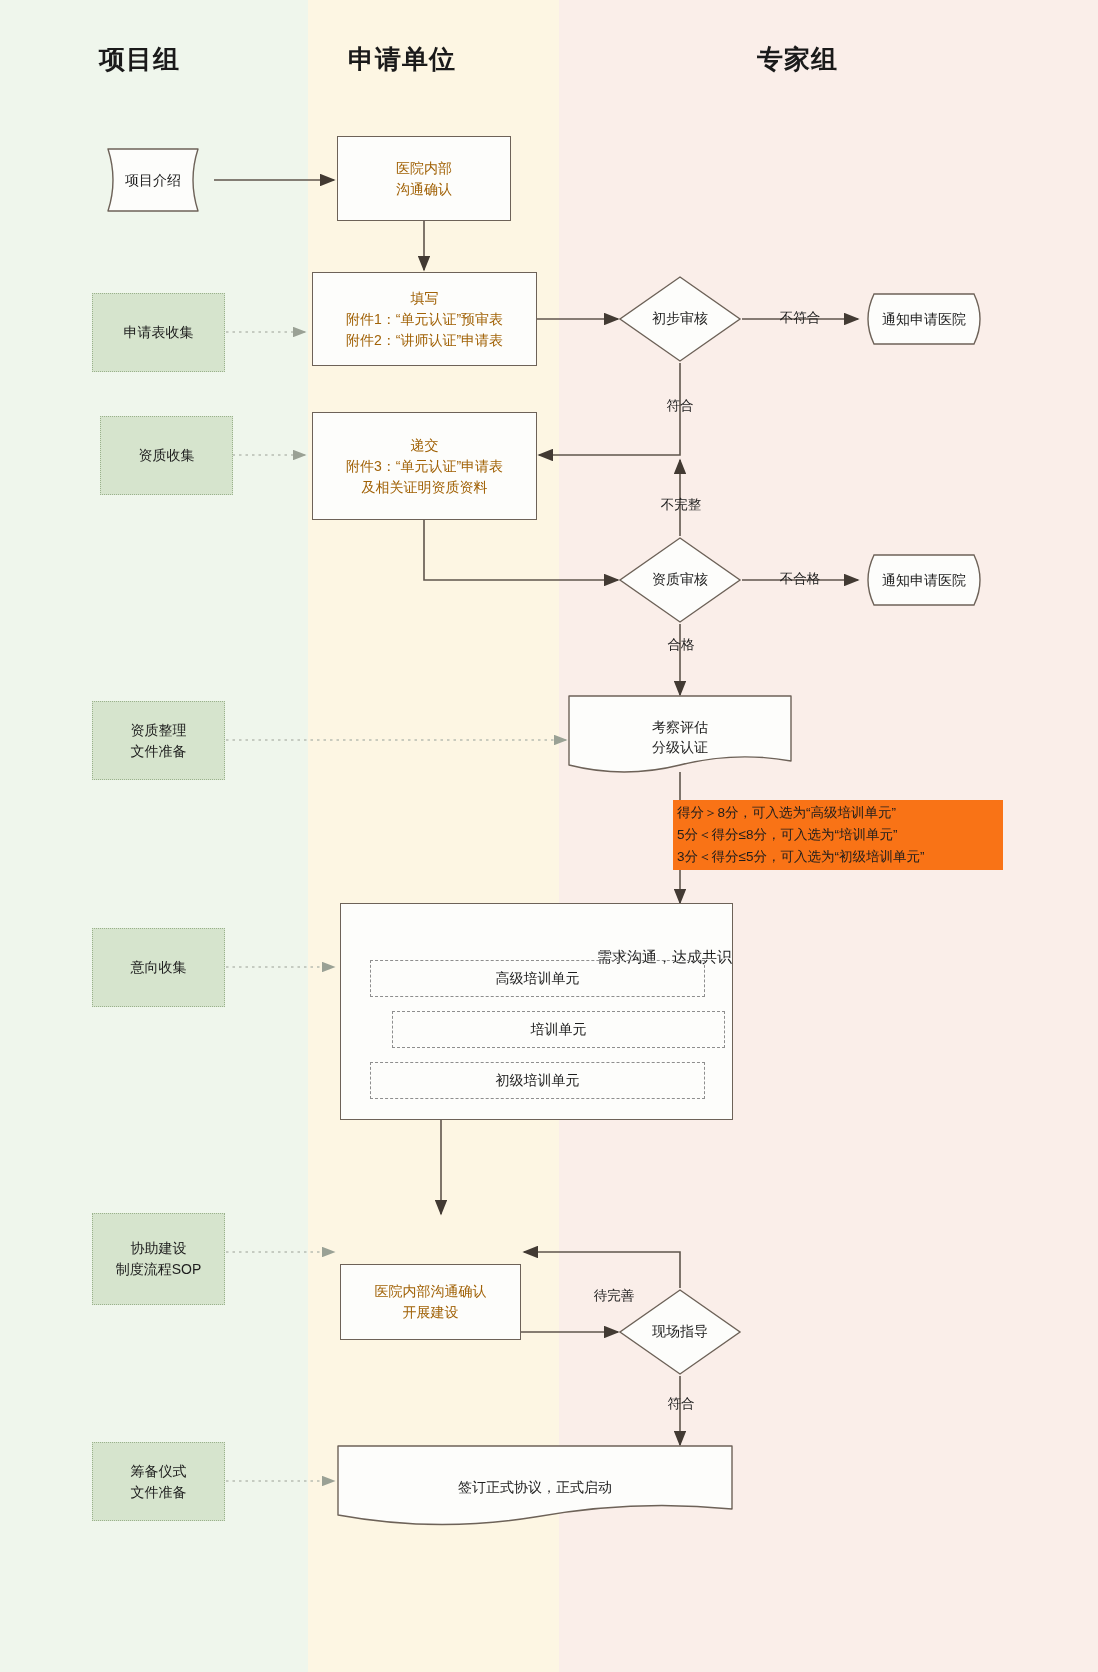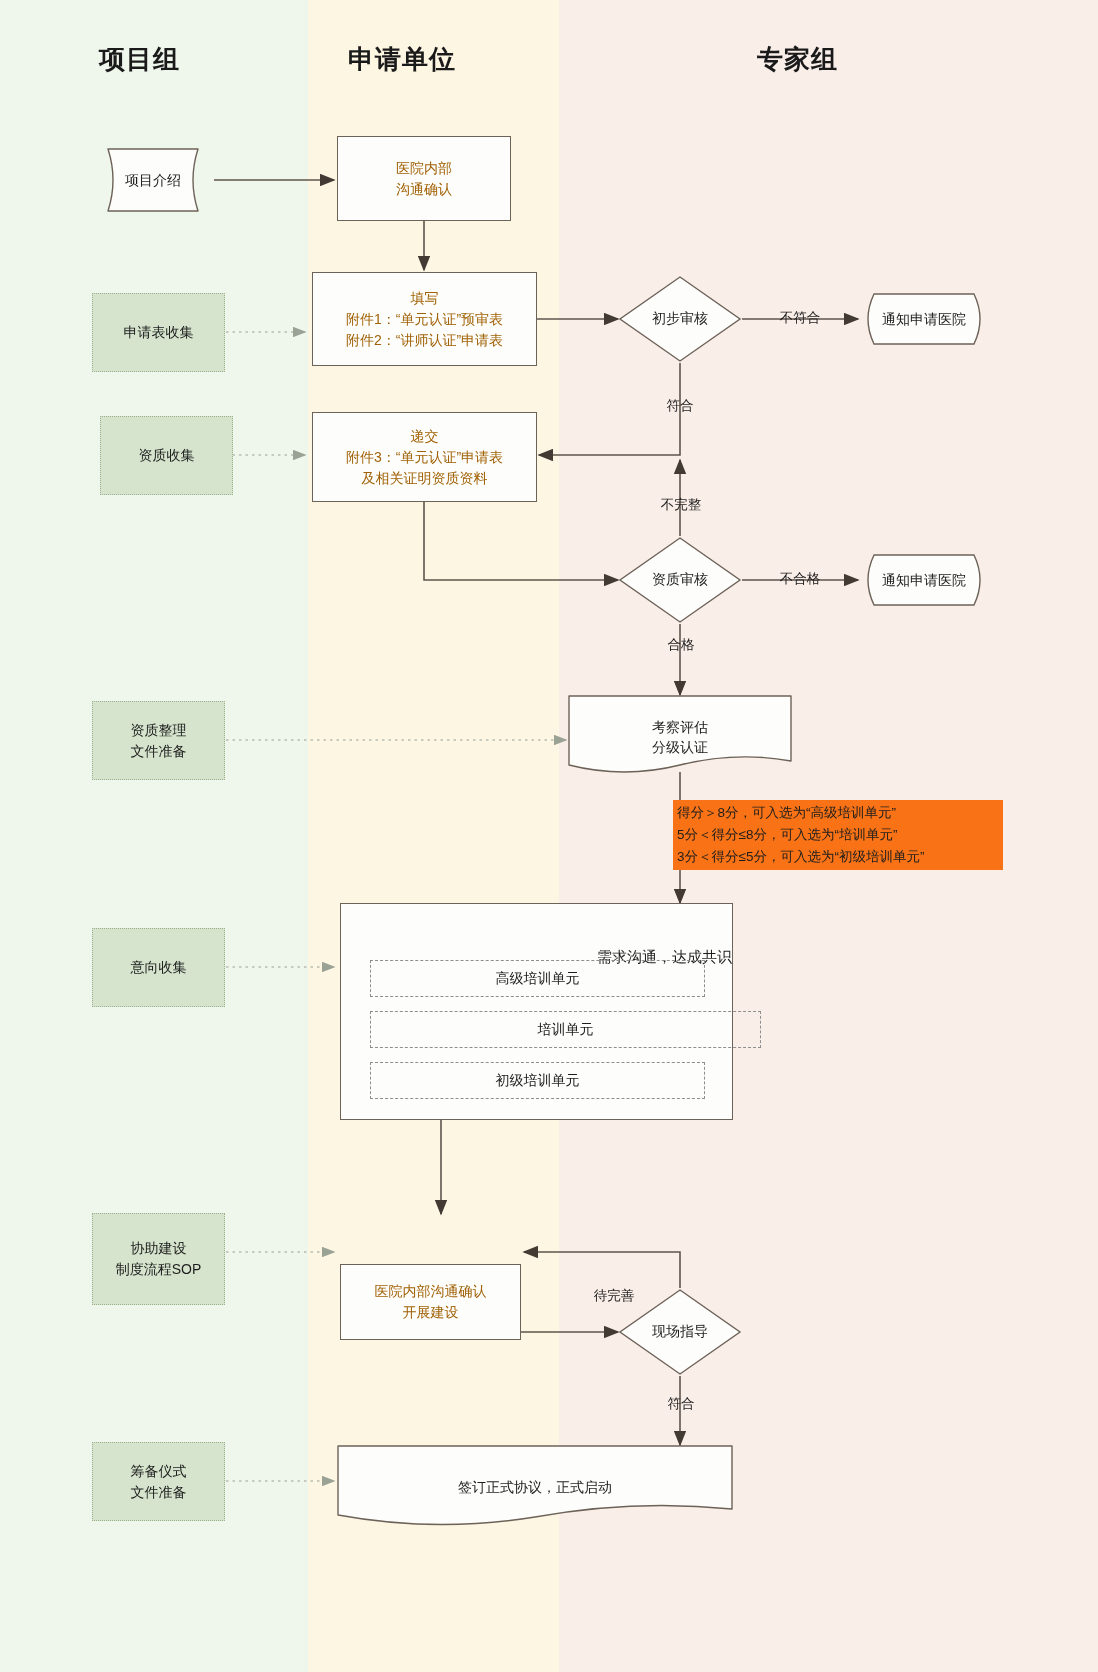--- a/index.html
+++ b/index.html
@@ -144,21 +144,21 @@
     <span class="title-inner">医院内部
 沟通确认</span>
   </div>
 
   <div class="node box" style="left:312px;top:272px;width:225px;height:94px;">
     <span class="title-inner">填写
 附件1：“单元认证”预审表
 附件2：“讲师认证”申请表</span>
   </div>
 
-  <div class="node box" style="left:312px;top:412px;width:225px;height:90px;">
+  <div class="node box" style="left:312px;top:412px;width:225px;height:108px;">
     <span class="title-inner">递交
 附件3：“单元认证”申请表
 及相关证明资质资料</span>
   </div>
 
   <div class="diamond" style="left:618px;top:275px;width:124px;height:88px;">
     <svg width="124" height="88" viewBox="0 0 124 88">
       <path d="M62,2 L122,44 L62,86 L2,44 Z" fill="#fdfdfb" stroke="#6d6258" stroke-width="1.4"></path>
     </svg>
     <div class="dlabel">初步审核</div>
@@ -197,21 +197,21 @@
 5分＜得分≤8分，可入选为“培训单元”
 3分＜得分≤5分，可入选为“初级培训单元”</div>
 
   <div class="node box" style="left:340px;top:903px;width:393px;height:217px;
        display:block;">
     <div style="text-align:right;font-size:15px;padding-top:22px;color:#1d1d1d;">需求沟通，达成共识</div>
   </div>
   <div class="optrow" style="left:370px;top:960px;width:335px;height:37px;">
     <span>高级培训单元</span>
   </div>
-  <div class="optrow" style="left:370px;top:1011px;width:391px;height:37px;">
+  <div class="optrow" style="left:392px;top:1011px;width:333px;height:37px;">
     <span>培训单元</span>
   </div>
   <div class="optrow" style="left:370px;top:1062px;width:335px;height:37px;">
     <span>初级培训单元</span>
   </div>
 
   <div class="node box" style="left:340px;top:1264px;width:181px;height:76px;">
     <span class="title-inner">医院内部沟通确认
 开展建设</span>
   </div>

